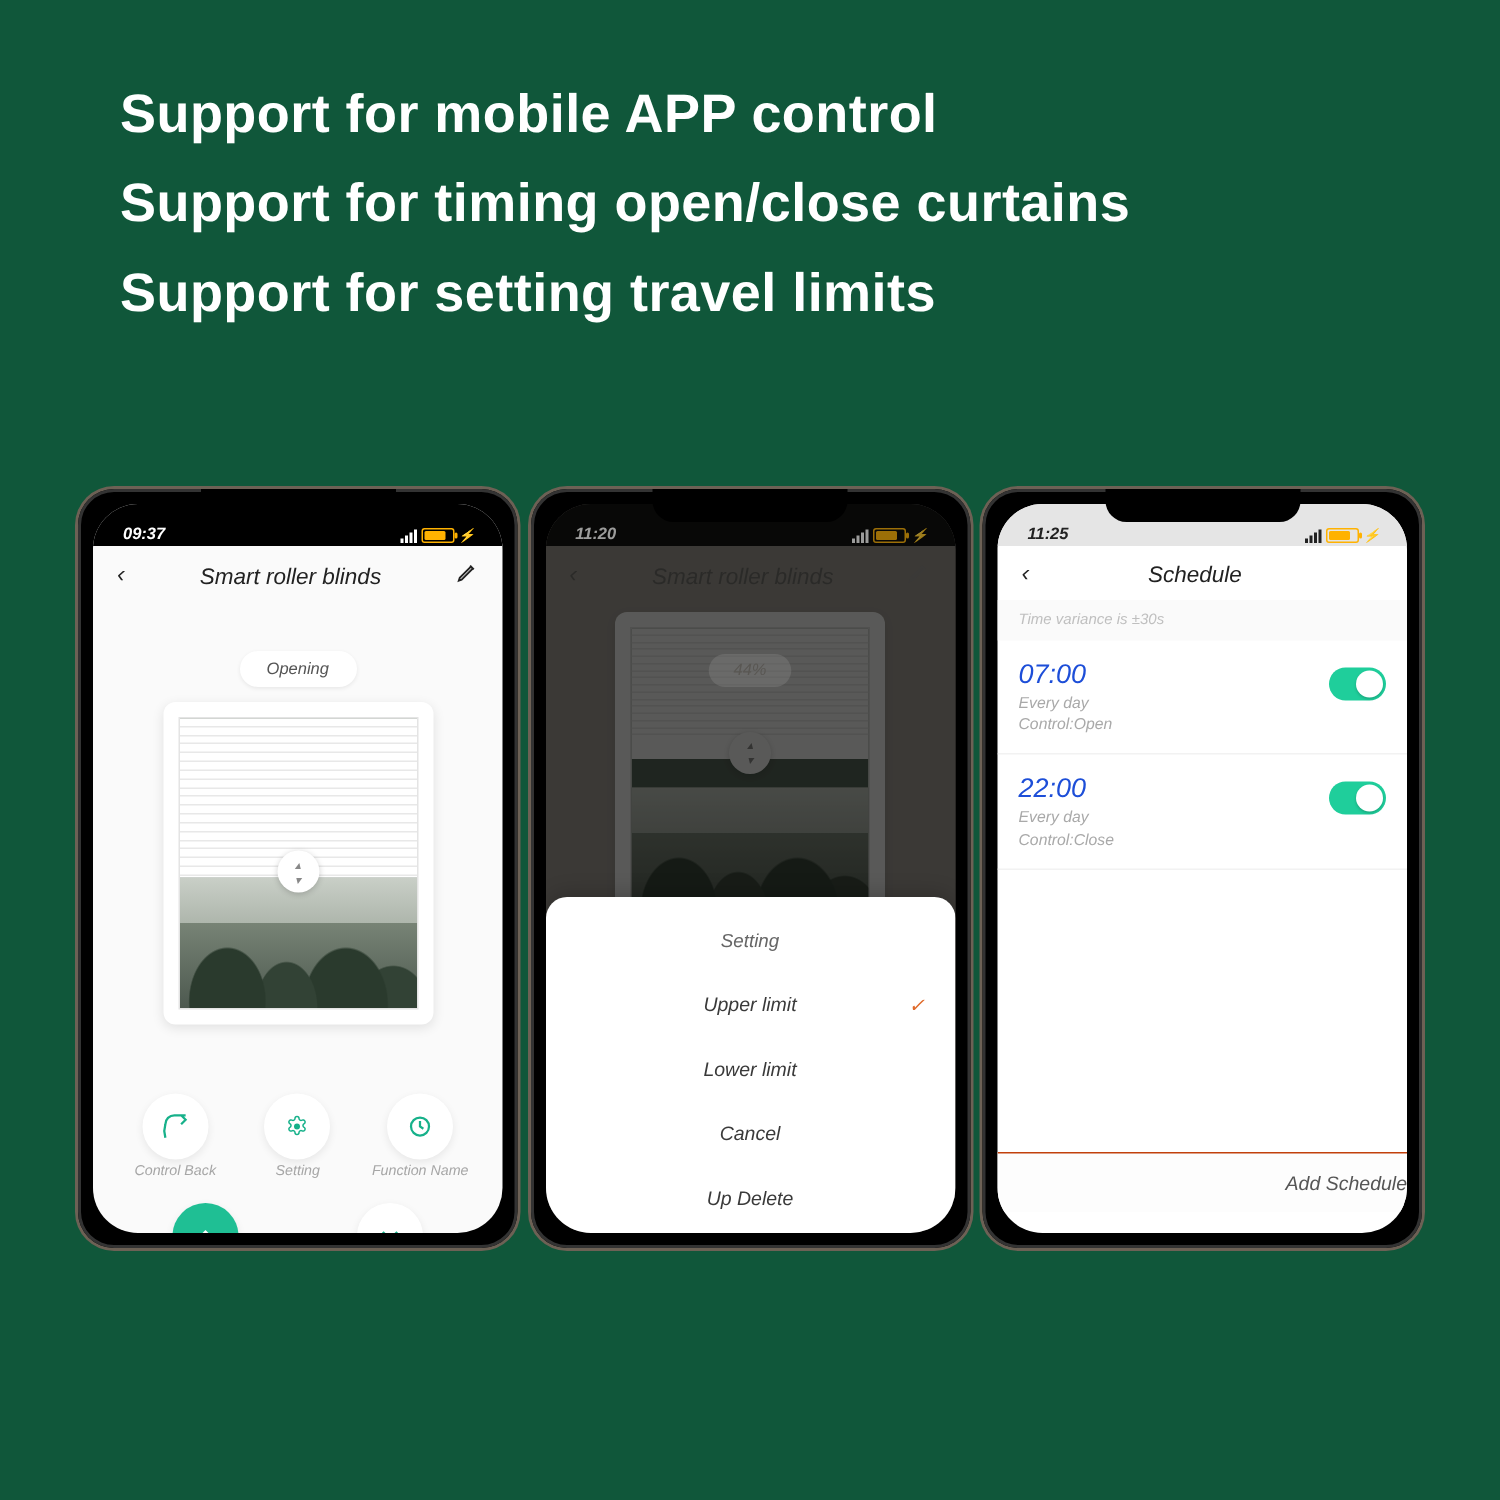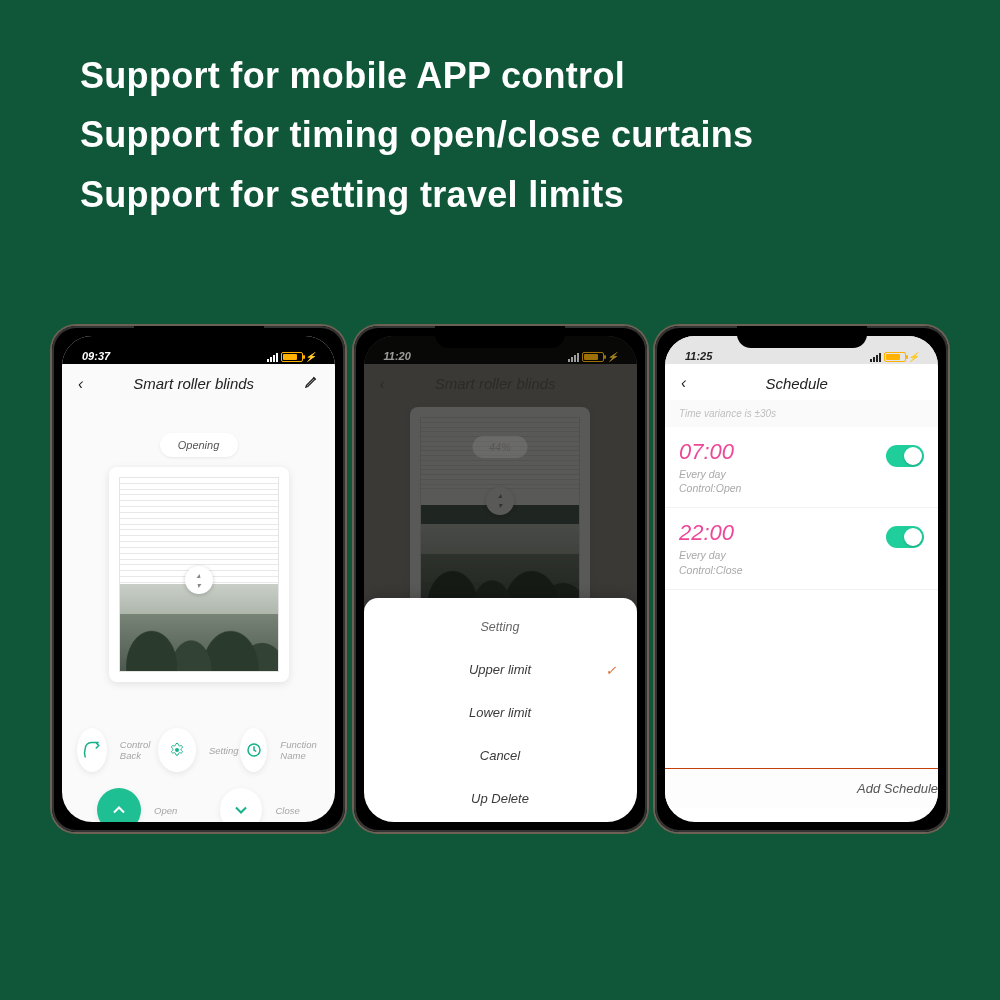--- a/index.html
+++ b/index.html
@@ -143,21 +143,21 @@
   box-shadow: 0 1px 4px rgba(0,0,0,.2);
   display: flex; flex-direction: column; align-items: center; justify-content: center; gap: 1px;
   font-size: 8px; color: #888;
 }
 .controls-top, .controls-bottom {
   display: flex; justify-content: space-around;
   padding: 0 14px;
 }
 .controls-top { margin-top: 46px; }
 .controls-bottom { margin-top: 16px; }
-.ctrl { display: flex; align-items: center; gap: 13px; width: 80px; }
+.ctrl { display: flex; flex-direction: column; align-items: center; gap: 2px; width: 80px; }
 .ctrl .circ {
   width: 44px; height: 44px; border-radius: 50%;
   background: #fff;
   display: flex; align-items: center; justify-content: center;
   color: #17b18a;
   box-shadow: 0 2px 6px rgba(0,0,0,.08);
 }
 .ctrl.active .circ { background: #1fbf94; color: #fff; }
 .ctrl-label { font-size: 9.5px; color: #a6a6a6; }
 
@@ -209,21 +209,21 @@
 .variance {
   padding: 8px 14px;
   font-size: 10px; color: #bfbfbf;
   background: #fafafa;
 }
 .sched-item {
   padding: 12px 14px 12px 14px;
   position: relative;
   border-bottom: 1px solid #f2f2f2;
 }
-.sched-time { font-size: 22px; color: #ec4899; font-weight: 400; margin-bottom: 2px; }
+.sched-time { font-size: 18px; color: #1d4ed8; font-weight: 400; margin-bottom: 2px; }
 .sched-sub { font-size: 10.5px; color: #a9a9a9; line-height: 1.35; }
 .toggle {
   position: absolute; right: 14px; top: 18px;
   width: 38px; height: 22px;
   background: #1fce9b;
   border-radius: 12px;
 }
 .toggle::after {
   content: ""; position: absolute; right: 2px; top: 2px;
   width: 18px; height: 18px; background: #fff; border-radius: 50%;

